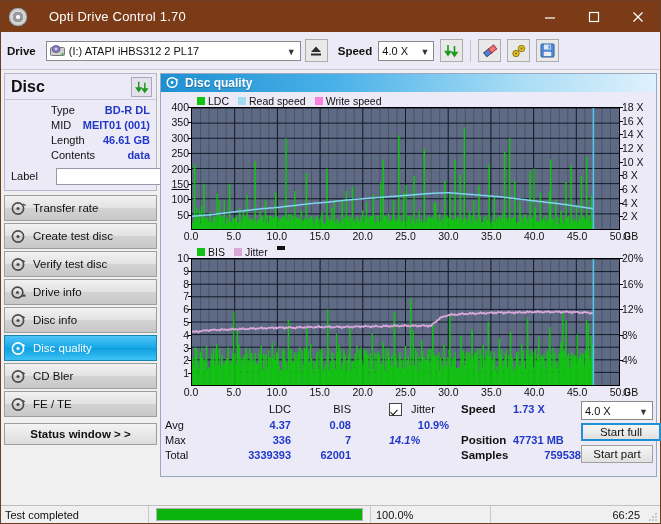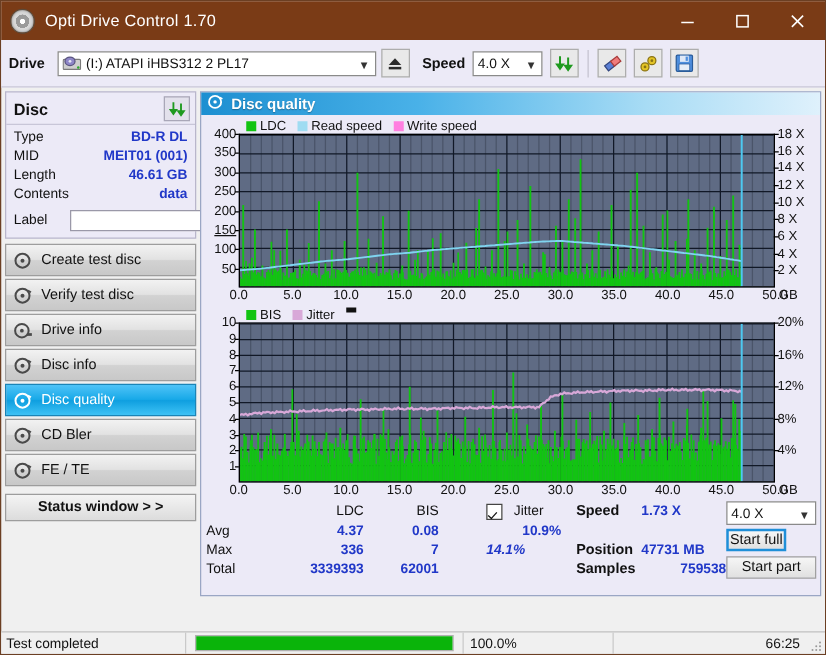--- a/index.html
+++ b/index.html
@@ -22,21 +22,21 @@
     height:31px;background:#7a3b16;display:flex;align-items:center;
     position:relative;
   }
   .tb-icon{
     width:18px;height:18px;margin-left:7px;margin-right:8px;
     border-radius:50%;
     background:radial-gradient(circle at 50% 50%, #ffffff 0 16%, #9a9a9a 17% 42%, #d8d8d8 43% 78%, #8f8f8f 79% 100%);
     border:1px solid #5c4a3a;
     box-shadow:inset 0 0 2px rgba(0,0,0,.5);
   }
-  .tb-title{color:#fff;font-size:13px;letter-spacing:.2px;}
+  .tb-title{color:#fff;font-size:13px;letter-spacing:.2px;margin-left:13px;}
   .tb-btns{position:absolute;right:0;top:0;height:31px;display:flex;}
   .tb-btn{width:44px;height:31px;display:flex;align-items:center;justify-content:center;color:#fff;font-size:13px;}
   .tb-btn svg{display:block;}
 
   
   .menubar{height:22px;background:#f2f2f2;display:flex;align-items:center;padding-left:8px;border-bottom:1px solid #e2e2ea;}
   .menubar span{font-size:12px;color:#111;margin-right:18px;}
 
   
   .drivebar{height:37px;background:#eceaf7;display:flex;align-items:center;padding:0 6px;border-bottom:1px solid #c9c7d8;}
@@ -55,24 +55,24 @@
   }
   .sep{width:1px;height:22px;background:#c4c2cf;margin:0 7px;}
 
   
   .body-wrap{display:flex;height:407px;}
 
   
   .sidebar{width:159px;flex:0 0 159px;padding:3px 3px 0 3px;box-sizing:border-box;}
   .disc-panel{border:1px solid #b9b6cb;background:#eceaf7;padding:0;}
   .disc-head{display:flex;align-items:center;justify-content:space-between;padding:3px 4px 2px 6px;border-bottom:1px solid #c8c6d8;}
-  .disc-head b{font-size:13px;color:#111;}
+  .disc-head b{font-size:16px;color:#111;}
   .disc-rows{padding:3px 6px 4px 6px;}
   .drow{display:flex;justify-content:space-between;line-height:15px;font-size:11px;}
-  .drow .k{color:#111;}
+  .drow .k{color:#111;margin-left:40px;}
   .drow .v{color:#2138c8;font-weight:bold;}
   .labelrow{display:flex;align-items:center;margin-top:3px;}
   .labelrow .k{color:#111;font-size:11px;margin-right:18px;}
   .label-input{flex:1;height:17px;background:#fff;border:1px solid #9a98a8;box-sizing:border-box;}
   .disc-btn{width:21px;height:20px;background:#e3e1ec;border:1px solid #a9a7b8;margin-left:4px;display:flex;align-items:center;justify-content:center;box-sizing:border-box;}
 
   .navlist{margin-top:4px;}
   .navitem{
     height:26px;margin-bottom:2px;display:flex;align-items:center;
     background:linear-gradient(to bottom,#f2f2f2 0%,#e2e2e2 48%,#d2d2d2 52%,#c8c8c8 100%);
@@ -271,20 +271,30 @@
                 <circle cx="7.5" cy="7.5" r="6.3" fill="#e8e06a" stroke="#9a8f2a"></circle>
                 <circle cx="7.5" cy="7.5" r="2.4" fill="#f6f2c2" stroke="#9a8f2a" stroke-width="0.6"></circle>
                 <circle cx="7.5" cy="7.5" r="1" fill="#b8aa3a"></circle>
               </svg>
             </div>
           </div>
         </div>
       </div>
 
       <div class="navlist">
+        <div class="navitem">
+          <span class="nico">
+            <svg width="15" height="15" viewBox="0 0 15 15">
+                <circle cx="7" cy="7.5" r="5.6" fill="none" stroke="#4a4a4a" stroke-width="1.6"></circle>
+                <circle cx="7" cy="7.5" r="1.6" fill="#4a4a4a"></circle>
+                <path d="M12 3 l2.6 1.5" stroke="#4a4a4a" stroke-width="1.4"></path>
+              </svg>
+          </span>
+          <span>Transfer rate</span>
+        </div>
         <div class="navitem">
           <span class="nico">
             <svg width="15" height="15" viewBox="0 0 15 15">
                 <circle cx="7" cy="7.5" r="5.6" fill="none" stroke="#4a4a4a" stroke-width="1.6"></circle>
                 <circle cx="7" cy="7.5" r="1.6" fill="#4a4a4a"></circle>
               </svg>
           </span>
           <span>Create test disc</span>
         </div>
         <div class="navitem">
@@ -1483,21 +1493,21 @@
             <div class="st-abs lbl-bold" style="left:300px;top:48px;">Samples</div>
 
             <div class="st-abs num" style="left:352px;top:2px;width:68px;text-align:left;">1.73 X</div>
             <div class="st-abs num" style="left:352px;top:33px;width:68px;text-align:left;">47731 MB</div>
             <div class="st-abs num" style="left:352px;top:48px;width:68px;text-align:right;">759538</div>
 
             <div class="st-abs combo" style="left:420px;top:0px;width:72px;height:19px;">
               <span>4.0 X</span>
               <span class="caret" style="height:19px">▼</span>
             </div>
-            <div class="st-abs btn focus" style="left:420px;top:22px;width:48px;height:18px;">Start full</div>
+            <div class="st-abs btn focus" style="left:420px;top:22px;width:80px;height:18px;">Start full</div>
             <div class="st-abs btn" style="left:420px;top:44px;width:72px;height:18px;">Start part</div>
           </div>
 
         </div>
       </div>
     </div>
   </div>
 
   <div class="statusbar">
     <div class="sb-cell" style="width:148px;padding-left:4px;">Test completed</div>

